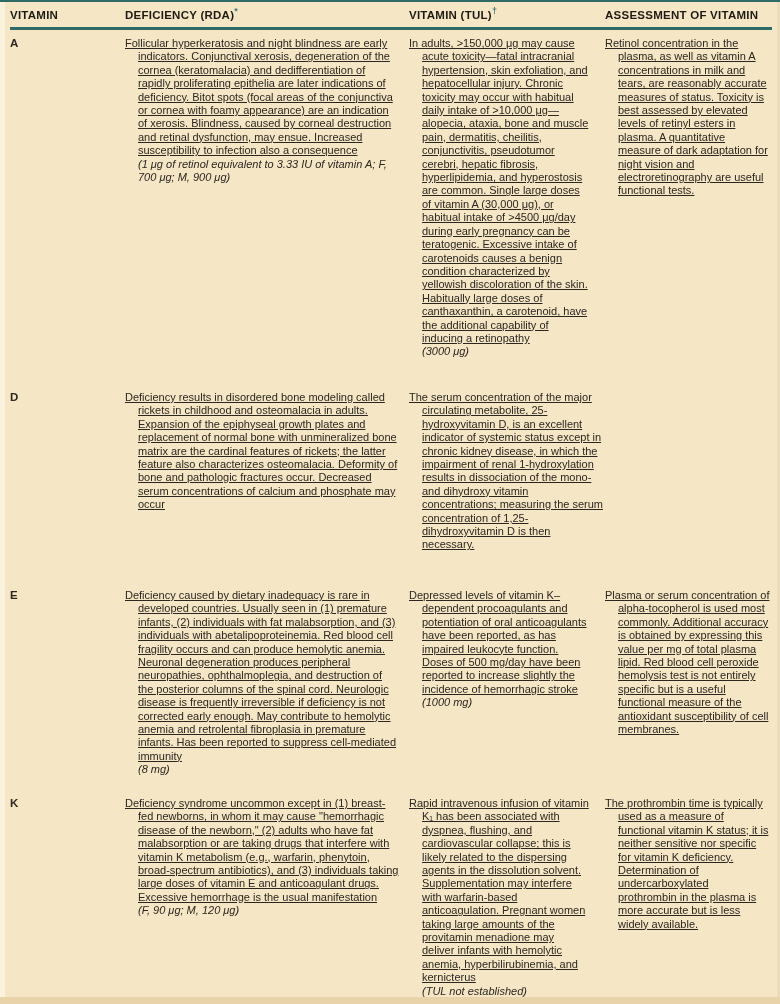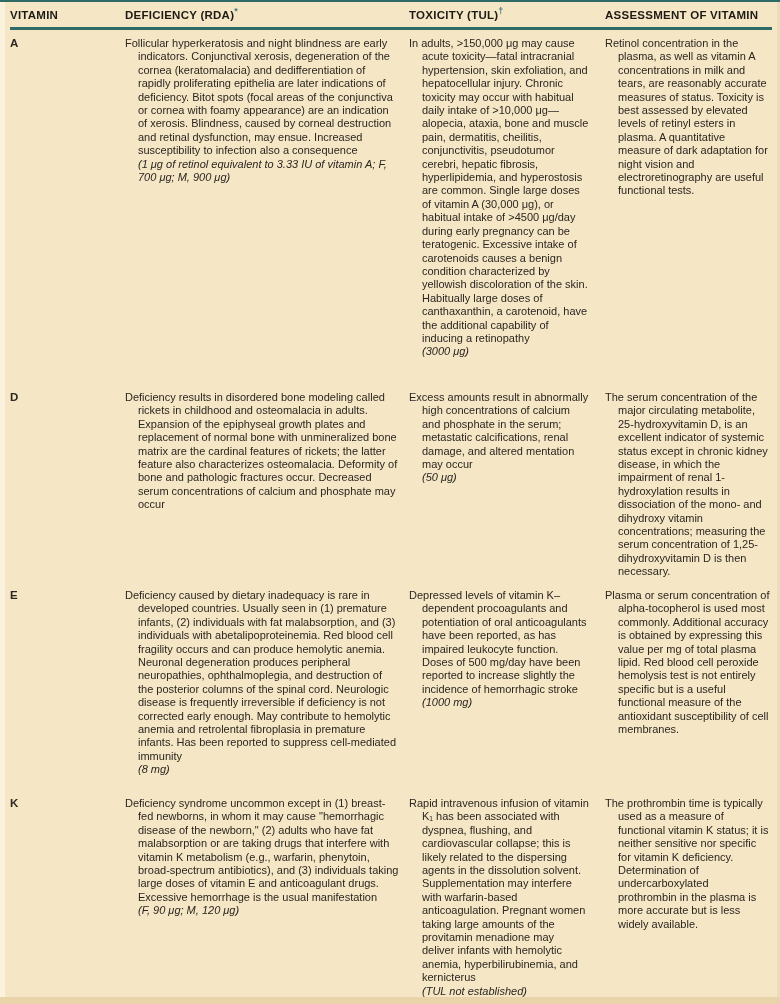--- a/index.html
+++ b/index.html
@@ -34,40 +34,40 @@
     font-size:11px;
     line-height:13.4px;
   }
   .row.r0 { min-height:345px; }
   .row.r1 { min-height:189px; }
   .row.r2 { min-height:199px; }
   .vit { font-weight:bold; font-size:11.5px; }
   .cell { padding-right:10px; }
   .cell.tox { padding-right:16px; }
   .cell.assess { padding-right:2px; }
-  .para { padding-left:13px; text-indent:-13px; }
+  .para { padding-left:13px; text-indent:-13px;text-decoration:underline; }
   .note { padding-left:13px;font-style:italic; }
   .edge-left  { position:absolute; left:0; top:0; bottom:0; width:5px; background:#FAF2DD; z-index:1; }
   .edge-right { position:absolute; right:0; top:0; bottom:0; width:3px; background:#ECDCBC; z-index:1; }
   .edge-bottom{ position:absolute; left:0; right:0; bottom:0; height:7px; background:#E8D3AA; z-index:1; }
 </style>
 </head>
 <body>
 
 <div class="page">
   <div class="edge-left"></div>
   <div class="edge-right"></div>
   <div class="edge-bottom"></div>
 
   <div class="tablewrap">
 
     <div class="hdr">
       <div><span>VITAMIN</span></div>
       <div><span>DEFICIENCY (RDA)</span><span class="sup">*</span></div>
-      <div><span>TOXICITY (TUL)</span><span class="sup">†</span></div>
+      <div><span>VITAMIN (TUL)</span><span class="sup">†</span></div>
       <div><span>ASSESSMENT OF VITAMIN</span></div>
     </div>
 
     <div class="rows">
 
       <div class="row r0">
         <div class="cell vit">A</div>
         <div class="cell">
           <div class="para">Follicular hyperkeratosis and night blindness are early indicators. Conjunctival xerosis, degeneration of the cornea (keratomalacia) and dedifferentiation of rapidly proliferating epithelia are later indications of deficiency. Bitot spots (focal areas of the conjunctiva or cornea with foamy appearance) are an indication of xerosis. Blindness, caused by corneal destruction and retinal dysfunction, may ensue. Increased susceptibility to infection also a consequence</div>
           <div class="note">(1 μg of retinol equivalent to 3.33 IU of vitamin A; F, 700 μg; M, 900 μg)</div>
@@ -78,24 +78,20 @@
         </div>
         <div class="cell assess">
           <div class="para">Retinol concentration in the plasma, as well as vitamin A concentrations in milk and tears, are reasonably accurate measures of status. Toxicity is best assessed by elevated levels of retinyl esters in plasma. A quantitative measure of dark adaptation for night vision and electroretinography are useful functional tests.</div>
         </div>
       </div>
 
       <div class="row r1">
         <div class="cell vit">D</div>
         <div class="cell">
           <div class="para">Deficiency results in disordered bone modeling called rickets in childhood and osteomalacia in adults. Expansion of the epiphyseal growth plates and replacement of normal bone with unmineralized bone matrix are the cardinal features of rickets; the latter feature also characterizes osteomalacia. Deformity of bone and pathologic fractures occur. Decreased serum concentrations of calcium and phosphate may occur</div>
-        </div>
-        <div class="cell tox">
-          <div class="para">Excess amounts result in abnormally high concentrations of calcium and phosphate in the serum; metastatic calcifications, renal damage, and altered mentation may occur</div>
-          <div class="note">(50 μg)</div>
         </div>
         <div class="cell assess">
           <div class="para">The serum concentration of the major circulating metabolite, 25-hydroxyvitamin D, is an excellent indicator of systemic status except in chronic kidney disease, in which the impairment of renal 1-hydroxylation results in dissociation of the mono- and dihydroxy vitamin concentrations; measuring the serum concentration of 1,25-dihydroxyvitamin D is then necessary.</div>
         </div>
       </div>
 
       <div class="row r2">
         <div class="cell vit">E</div>
         <div class="cell">
           <div class="para">Deficiency caused by dietary inadequacy is rare in developed countries. Usually seen in (1) premature infants, (2) individuals with fat malabsorption, and (3) individuals with abetalipoproteinemia. Red blood cell fragility occurs and can produce hemolytic anemia. Neuronal degeneration produces peripheral neuropathies, ophthalmoplegia, and destruction of the posterior columns of the spinal cord. Neurologic disease is frequently irreversible if deficiency is not corrected early enough. May contribute to hemolytic anemia and retrolental fibroplasia in premature infants. Has been reported to suppress cell-mediated immunity</div>

